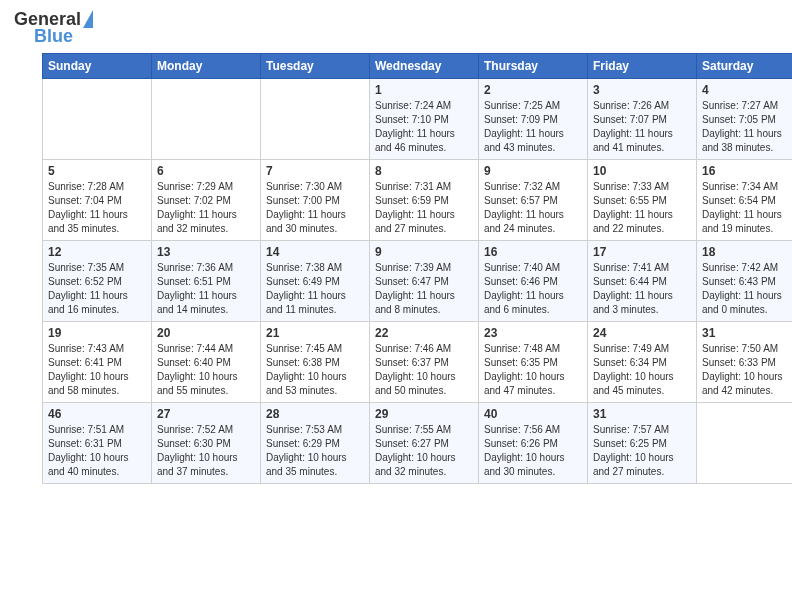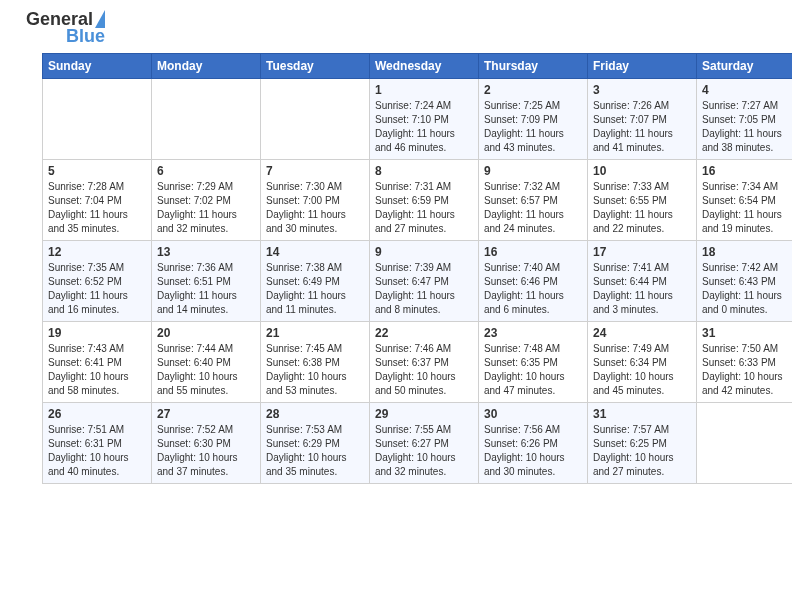--- a/index.html
+++ b/index.html
@@ -18,22 +18,21 @@
     }
     .header {
       display: flex;
       justify-content: space-between;
       align-items: flex-start;
       margin-bottom: 6px;
     }
     .logo {
       display: flex;
       flex-direction: column;
-      align-items: flex-end;
-      margin-left: 12px;
+      align-items: center;
     }
     .logo-text {
       font-size: 18px;
       font-weight: bold;
       color: #333;
       line-height: 1;
     }
     .logo-triangle {
       width: 0;
       height: 0;
@@ -248,37 +247,37 @@
             <span class="day-number">24</span>
             <div class="day-info">Sunrise: 7:49 AM<br>Sunset: 6:34 PM<br>Daylight: 10 hours and 45 minutes.</div>
           </td>
           <td>
             <span class="day-number">31</span>
             <div class="day-info">Sunrise: 7:50 AM<br>Sunset: 6:33 PM<br>Daylight: 10 hours and 42 minutes.</div>
           </td>
         </tr>
         <tr>
           <td>
-            <span class="day-number">26</span>
+            <span class="day-number">46</span>
             <div class="day-info">Sunrise: 7:51 AM<br>Sunset: 6:31 PM<br>Daylight: 10 hours and 40 minutes.</div>
           </td>
           <td>
             <span class="day-number">27</span>
             <div class="day-info">Sunrise: 7:52 AM<br>Sunset: 6:30 PM<br>Daylight: 10 hours and 37 minutes.</div>
           </td>
           <td>
             <span class="day-number">28</span>
             <div class="day-info">Sunrise: 7:53 AM<br>Sunset: 6:29 PM<br>Daylight: 10 hours and 35 minutes.</div>
           </td>
           <td>
             <span class="day-number">29</span>
             <div class="day-info">Sunrise: 7:55 AM<br>Sunset: 6:27 PM<br>Daylight: 10 hours and 32 minutes.</div>
           </td>
           <td>
-            <span class="day-number">30</span>
+            <span class="day-number">40</span>
             <div class="day-info">Sunrise: 7:56 AM<br>Sunset: 6:26 PM<br>Daylight: 10 hours and 30 minutes.</div>
           </td>
           <td>
             <span class="day-number">31</span>
             <div class="day-info">Sunrise: 7:57 AM<br>Sunset: 6:25 PM<br>Daylight: 10 hours and 27 minutes.</div>
           </td>
           <td class="empty-cell"></td>
         </tr>
       </tbody>
   </table>

